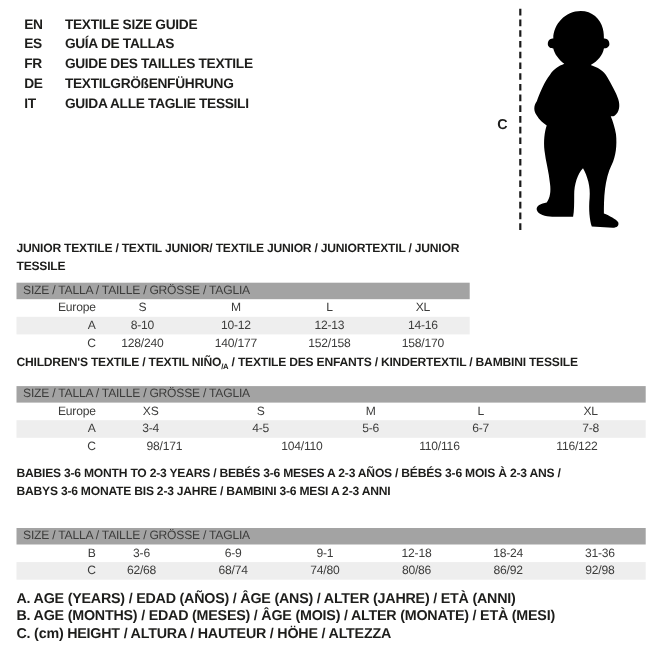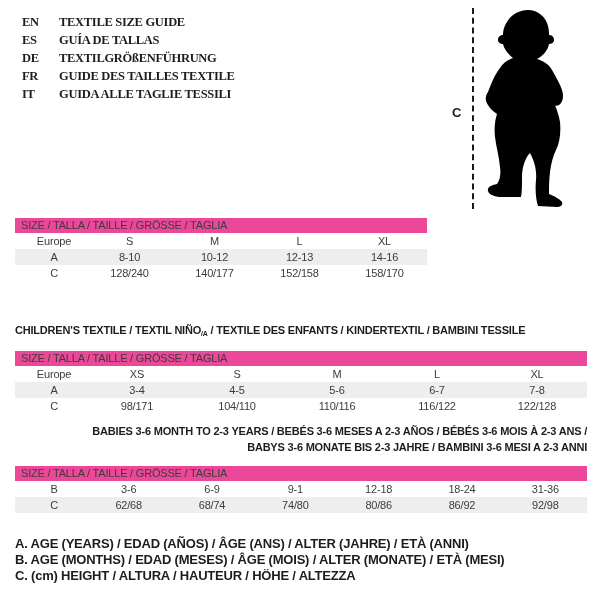--- a/index.html
+++ b/index.html
@@ -5,68 +5,68 @@
   html,body{margin:0;padding:0;}
   body{
     width:600px;height:600px;background:#ffffff;position:relative;overflow:hidden;
     font-family:"Liberation Sans","DejaVu Sans",sans-serif;
     -webkit-font-smoothing:antialiased;
   }
   .abs{position:absolute;}
 
   
   .lang-list{left:22px;top:13px;}
-  .lang-row{display:flex;line-height:18px;font-size:12.5px;font-weight:bold;color:#1d1d1b;letter-spacing:-0.3px;font-family:Liberation Serif, serif;}
+  .lang-row{display:flex;line-height:18px;font-size:12.5px;font-weight:bold;color:#1d1d1b;letter-spacing:-0.3px;}
   .lang-code{width:37px;flex:0 0 37px;}
 
   
   .dash-line{left:472px;top:8px;height:201px;width:0;border-left:2px dashed #1a1a1a;}
   .c-label{left:452px;top:105px;font-size:13px;font-weight:bold;color:#1d1d1b;}
   .toddler{left:482px;top:4px;}
 
   
   .sec{left:15px;}
   .sec1{top:218px;width:412px;}
   .sec2{top:322px;width:572px;}
   .sec3{top:423px;width:572px;}
   .sec-title{font-size:11px;font-weight:bold;color:#1d1d1b;line-height:16px;letter-spacing:-0.2px;margin-bottom:7px;}
   .sec2 .sec-title{margin-bottom:9px;}
-  .sec3 .sec-title{margin-bottom:11px;text-align:right;}
+  .sec3 .sec-title{margin-bottom:25px;}
   .sec-title .sub{font-size:7px;vertical-align:-2px;}
 
   
-  .thead{background:#ec4899;color:#3c3c3b;font-size:11px;line-height:15px;height:15px;padding-left:6px;letter-spacing:-0.2px;}
+  .thead{background:#a3a3a3;color:#3c3c3b;font-size:11px;line-height:15px;height:15px;padding-left:6px;letter-spacing:-0.2px;}
   .trow{display:flex;height:16px;line-height:16px;font-size:11px;color:#3c3c3b;letter-spacing:-0.2px;}
   .trow.shade{background:#eeeeee;}
   .tcell{flex:1;text-align:center;}
-  .tcell.first{flex:0 0 66px;text-align:center;padding-left:6px;}
+  .tcell.first{flex:0 0 66px;text-align:right;padding-left:6px;}
 
   
   .footnotes{left:15px;top:536px;}
   .footnote{font-size:13px;font-weight:bold;color:#1d1d1b;line-height:16px;letter-spacing:-0.2px;}
 </style>
 </head>
 <body>
 
 <div class="abs lang-list">
   <div class="lang-row">
     <span class="lang-code">EN</span>
     <span class="lang-title">TEXTILE SIZE GUIDE</span>
   </div>
   <div class="lang-row">
     <span class="lang-code">ES</span>
     <span class="lang-title">GUÍA DE TALLAS</span>
   </div>
   <div class="lang-row">
+    <span class="lang-code">FR</span>
+    <span class="lang-title">GUIDE DES TAILLES TEXTILE</span>
+  </div>
+  <div class="lang-row">
     <span class="lang-code">DE</span>
     <span class="lang-title">TEXTILGRÖßENFÜHRUNG</span>
-  </div>
-  <div class="lang-row">
-    <span class="lang-code">FR</span>
-    <span class="lang-title">GUIDE DES TAILLES TEXTILE</span>
   </div>
   <div class="lang-row">
     <span class="lang-code">IT</span>
     <span class="lang-title">GUIDA ALLE TAGLIE TESSILI</span>
   </div>
 </div>
 
 <div class="abs dash-line"></div>
 <div class="abs c-label">C</div>
 <svg class="abs toddler" width="88" height="206" viewBox="0 0 88 206" xmlns="http://www.w3.org/2000/svg">
@@ -104,20 +104,23 @@
     C9,80 13,70 18,64
     C21,59 26,56 31,54
     C26,50 22,45 21,40
     C19,40 16,39 16,36
     C16,32 19,31 21,31
     C21,18 32,6 46,6
     Z"></path>
 </svg>
 
 <section class="abs sec sec1">
+  <div class="sec-title">
+      <div><span>JUNIOR TEXTILE / TEXTIL JUNIOR/ TEXTILE JUNIOR / JUNIORTEXTIL / JUNIOR TESSILE</span></div>
+    </div>
   <div class="tbl">
       <div class="thead">SIZE / TALLA / TAILLE / GRÖSSE / TAGLIA</div>
       <div class="trow">
         <div class="tcell first">Europe</div>
         <div class="tcell">S</div>
         <div class="tcell">M</div>
         <div class="tcell">L</div>
         <div class="tcell">XL</div>
       </div>
       <div class="trow shade">
@@ -158,21 +161,20 @@
         <div class="tcell">5-6</div>
         <div class="tcell">6-7</div>
         <div class="tcell">7-8</div>
       </div>
       <div class="trow">
         <div class="tcell first">C</div>
         <div class="tcell">98/171</div>
         <div class="tcell">104/110</div>
         <div class="tcell">110/116</div>
         <div class="tcell">116/122</div>
-        <div class="tcell">122/128</div>
       </div>
     </div>
 </section>
 
 <section class="abs sec sec3">
   <div class="sec-title">
       <div><span>BABIES 3-6 MONTH TO 2-3 YEARS / BEBÉS 3-6 MESES A 2-3 AÑOS / BÉBÉS 3-6 MOIS À 2-3 ANS /</span></div>
       <div><span>BABYS 3-6 MONATE BIS 2-3 JAHRE / BAMBINI 3-6 MESI A 2-3 ANNI</span></div>
     </div>
   <div class="tbl">

